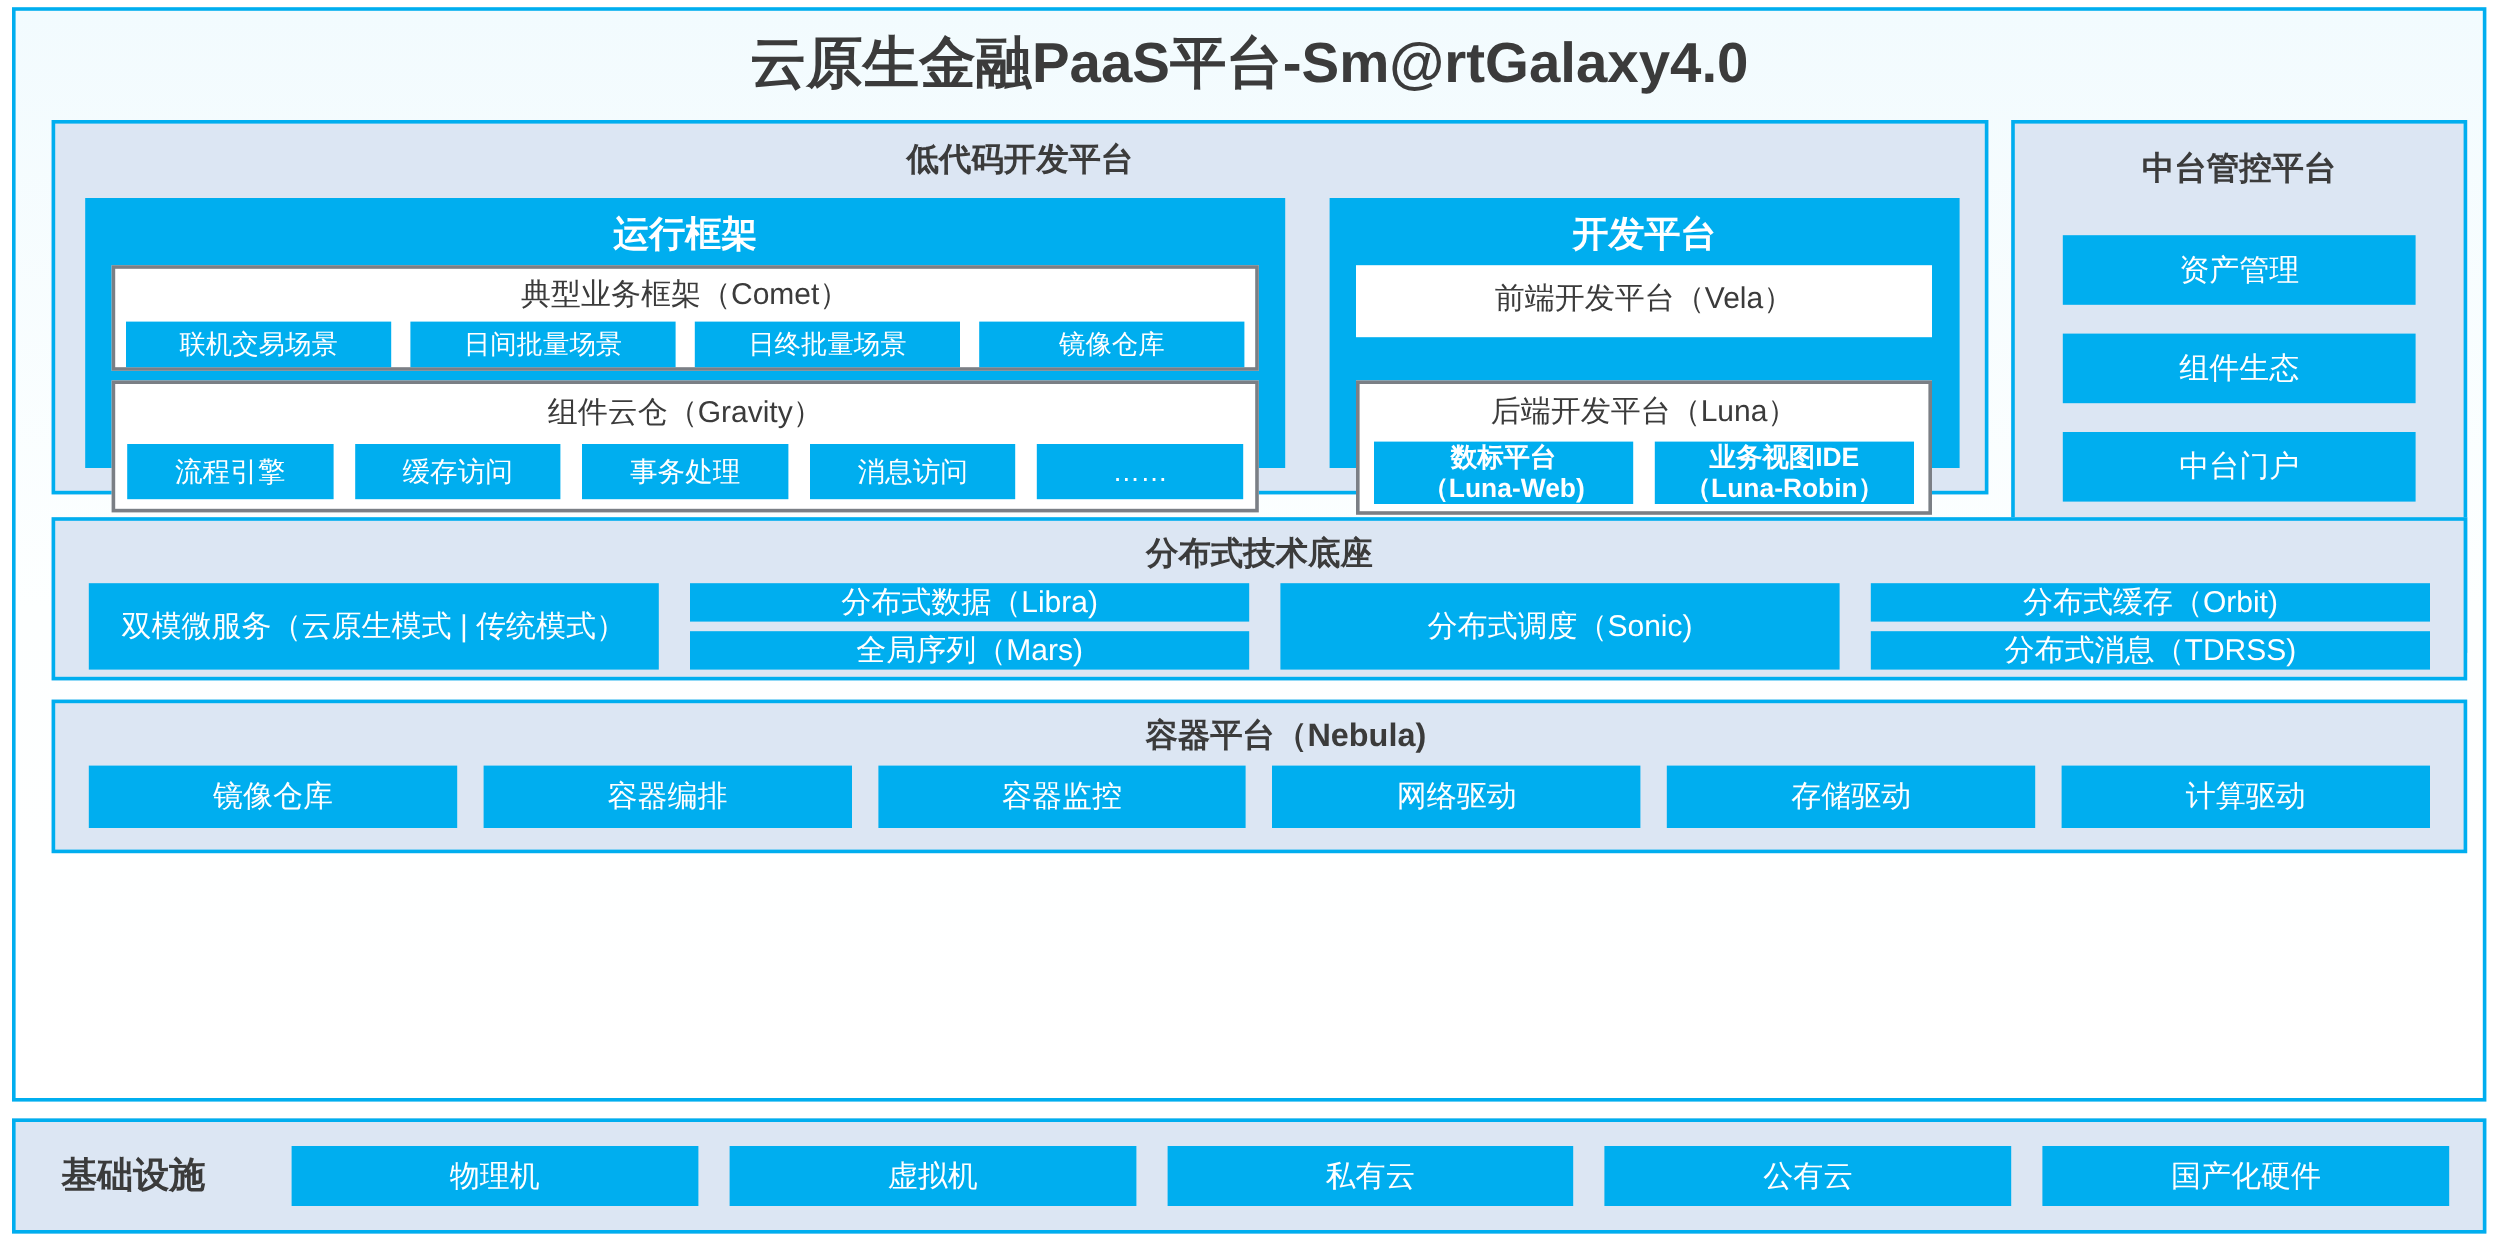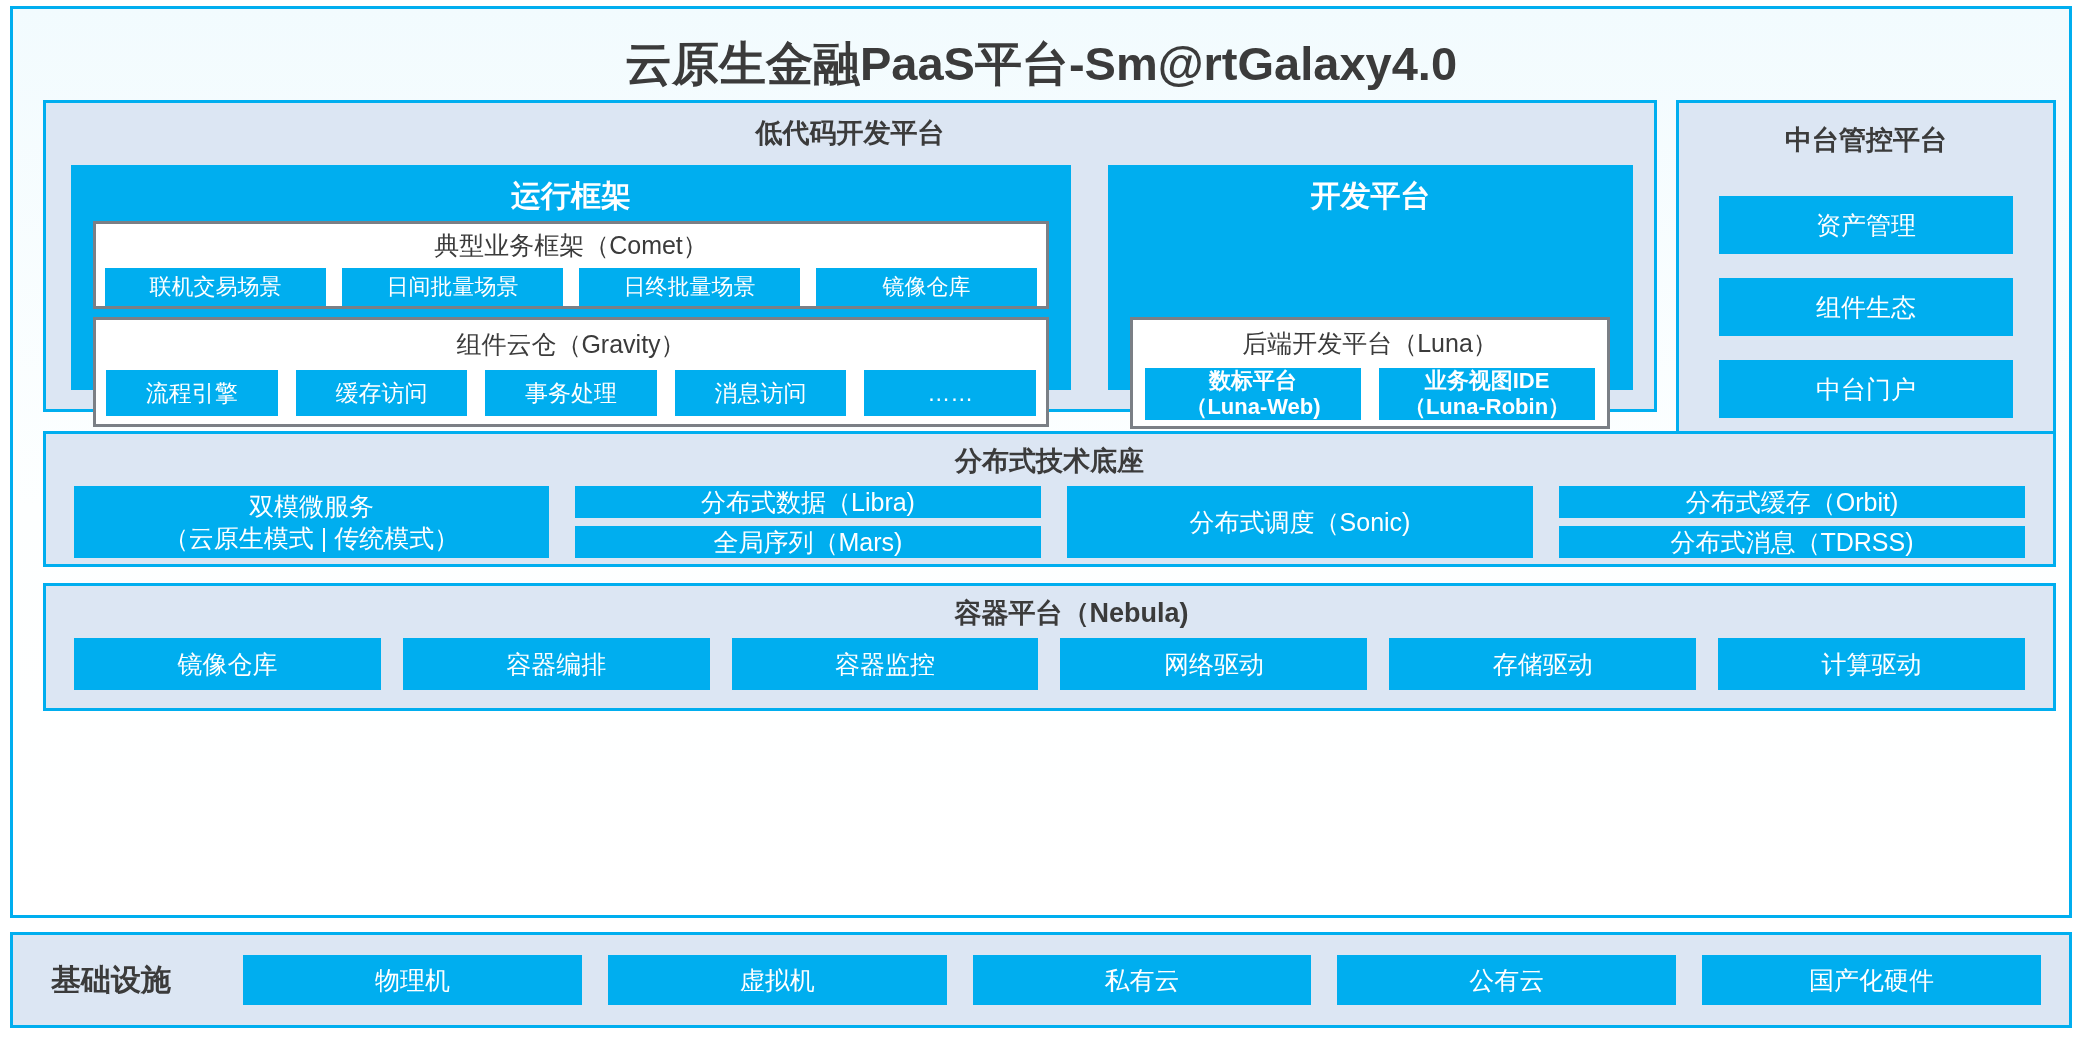--- a/index.html
+++ b/index.html
@@ -15,21 +15,21 @@
   
   .outer-frame{
     position:absolute;left:10px;top:6px;width:2062px;height:912px;
     box-sizing:border-box;
     border:3px solid #00AEEF;
     background:linear-gradient(180deg,#f2fbfe 0%,#fdffff 55%,#ffffff 100%);
   }
 
   
   .title{
-    position:absolute;left:0;top:24px;width:100%;
+    position:absolute;left:0;top:12px;width:100%;
     text-align:center;
     font-size:47px;font-weight:bold;letter-spacing:0px;
     color:#3b3b3b;
     white-space:nowrap;
   }
 
   
   .panel{
     box-sizing:border-box;
     background:#dce6f3;
@@ -123,21 +123,21 @@
   #midpanel .items .chip{height:58px;font-size:25px;}
 
   
   #dist{left:30px;top:422px;width:2013px;height:136px;}
   #dist .panel-title{margin-top:14px;}
   #dist .content{
     position:absolute;left:28px;top:52px;right:28px;height:72px;
     display:flex;gap:26px;
   }
   #dist .col-wide{flex:0 0 475px;display:flex;}
-  #dist .col-wide .chip{flex:1;height:100%;font-size:25px;flex-direction:column;line-height:1.3;}
+  #dist .col-wide .chip{flex:1;height:100%;font-size:25px;flex-direction:row;line-height:1.3;}
   #dist .col{flex:1;display:flex;flex-direction:column;gap:8px;}
   #dist .col .chip{flex:1;font-size:25px;}
 
   
   #container-plat{left:30px;top:574px;width:2013px;height:128px;padding-left:44px;}
   #container-plat .panel-title{margin-top:14px;}
   #container-plat .chips{
     position:absolute;left:28px;top:52px;right:28px;height:52px;
     display:flex;gap:22px;
   }
@@ -189,20 +189,23 @@
             <div class="chip">事务处理</div>
             <div class="chip">消息访问</div>
             <div class="chip">……</div>
           </div>
         </div>
       </div>
 
       <div class="bluecard" id="devplat">
         <div class="hdr">开发平台</div>
 
+        <div class="whitebox" id="vela">
+          <div class="wb-title">前端开发平台（Vela）</div>
+        </div>
 
         <div class="whitebox bordered" id="luna">
           <div class="wb-title">后端开发平台（Luna）</div>
           <div class="chips">
             <div class="chip">
               <span class="l1">数标平台</span>
               <span class="l2">（Luna-Web)</span>
             </div>
             <div class="chip">
               <span class="l1">业务视图IDE</span>

